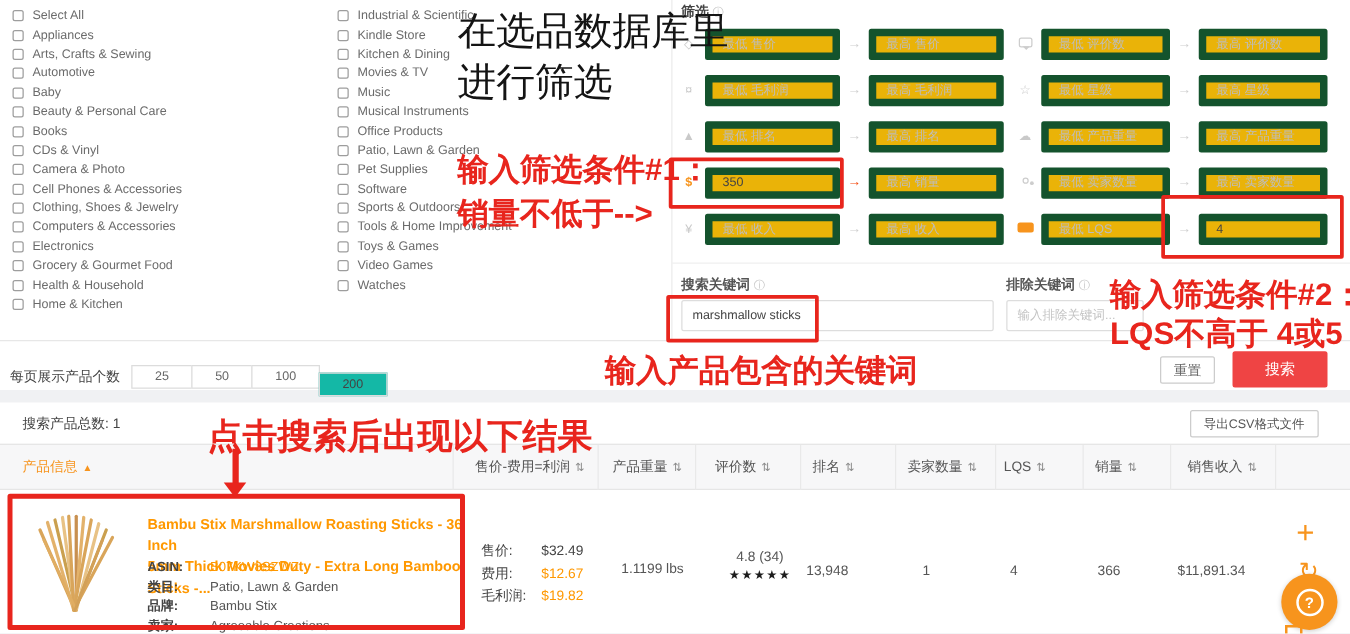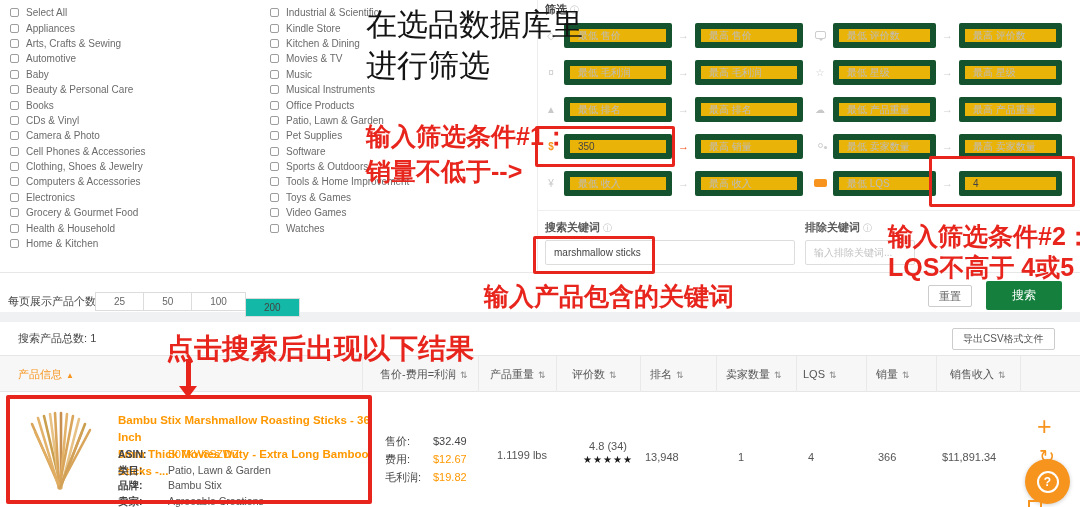--- a/index.html
+++ b/index.html
@@ -42,26 +42,26 @@
   .people { display:inline-block; width:5px; height:5px; border-radius:50%; border:1px solid #cdcdcd; box-shadow:5px 2px 0 -1px #cdcdcd; margin-bottom:2px; }
   .lqsbadge { display:inline-block; width:13px; height:8px; background:#f7941d; border-radius:2px; }
 
   
   .kw-label { font-size:11px; color:#555; font-weight:bold; }
   .kw-input { border:1px solid #ddd; border-radius:2px; height:25px; padding:0 8px; font-size:10px; color:#444; font-family:"Liberation Sans",sans-serif; }
   .kw-input::placeholder { color:#c3c3c3; }
 
   
   .perpage { left:8px; top:286px; display:flex; align-items:center; }
-  .perpage .lbl { font-size:11px; color:#444; }
+  .perpage .lbl { font-size:11px; color:#444; margin-right:10px; }
   .pbtn { font-size:10px; color:#666; background:#fff; border:1px solid #dcdcdc; padding:3px 18px; margin-left:-1px; cursor:pointer; font-family:"Liberation Sans",sans-serif; }
   .pbtn.sel { background:#14b8a6; color:#444;margin-top:12px; }
 
   .btn-reset { left:928px; top:285px; width:44px; height:22px; background:#fff; border:1px solid #ccc; border-radius:2px; color:#666; font-size:11px; cursor:pointer; font-family:"Liberation Sans",sans-serif; }
-  .btn-search { left:986px; top:281px; width:76px; height:29px; background:#15803d; border:none; border-radius:2px; color:#fff; font-size:12px; cursor:pointer; font-family:Liberation Mono, monospace; }
+  .btn-search { left:986px; top:281px; width:76px; height:29px; background:#ef4444; border:none; border-radius:2px; color:#fff; font-size:12px; cursor:pointer; font-family:Liberation Mono, monospace; }
 
   
   .bar-results { left:0; top:322px; width:1080px; height:33px; background:#fff; }
   .total { left:18px; top:331px; font-size:11px; color:#444; }
   .btn-export { left:952px; top:328px; height:22px; padding:0 10px; background:#fff; border:1px solid #ccc; border-radius:2px; color:#555; font-size:10px; cursor:pointer; font-family:"Liberation Sans",sans-serif; }
 
   
   .thead { left:0; top:355px; width:1080px; height:37px; background:#f7f7f8; border-top:1px solid #e6e6e6; border-bottom:1px solid #e6e6e6; }
   .th { position:absolute; top:0; height:37px; line-height:37px; font-size:11px; color:#555; white-space:nowrap; cursor:pointer; }
   .th .sort { color:#8a8a8a; font-size:9px; margin-left:4px; }

